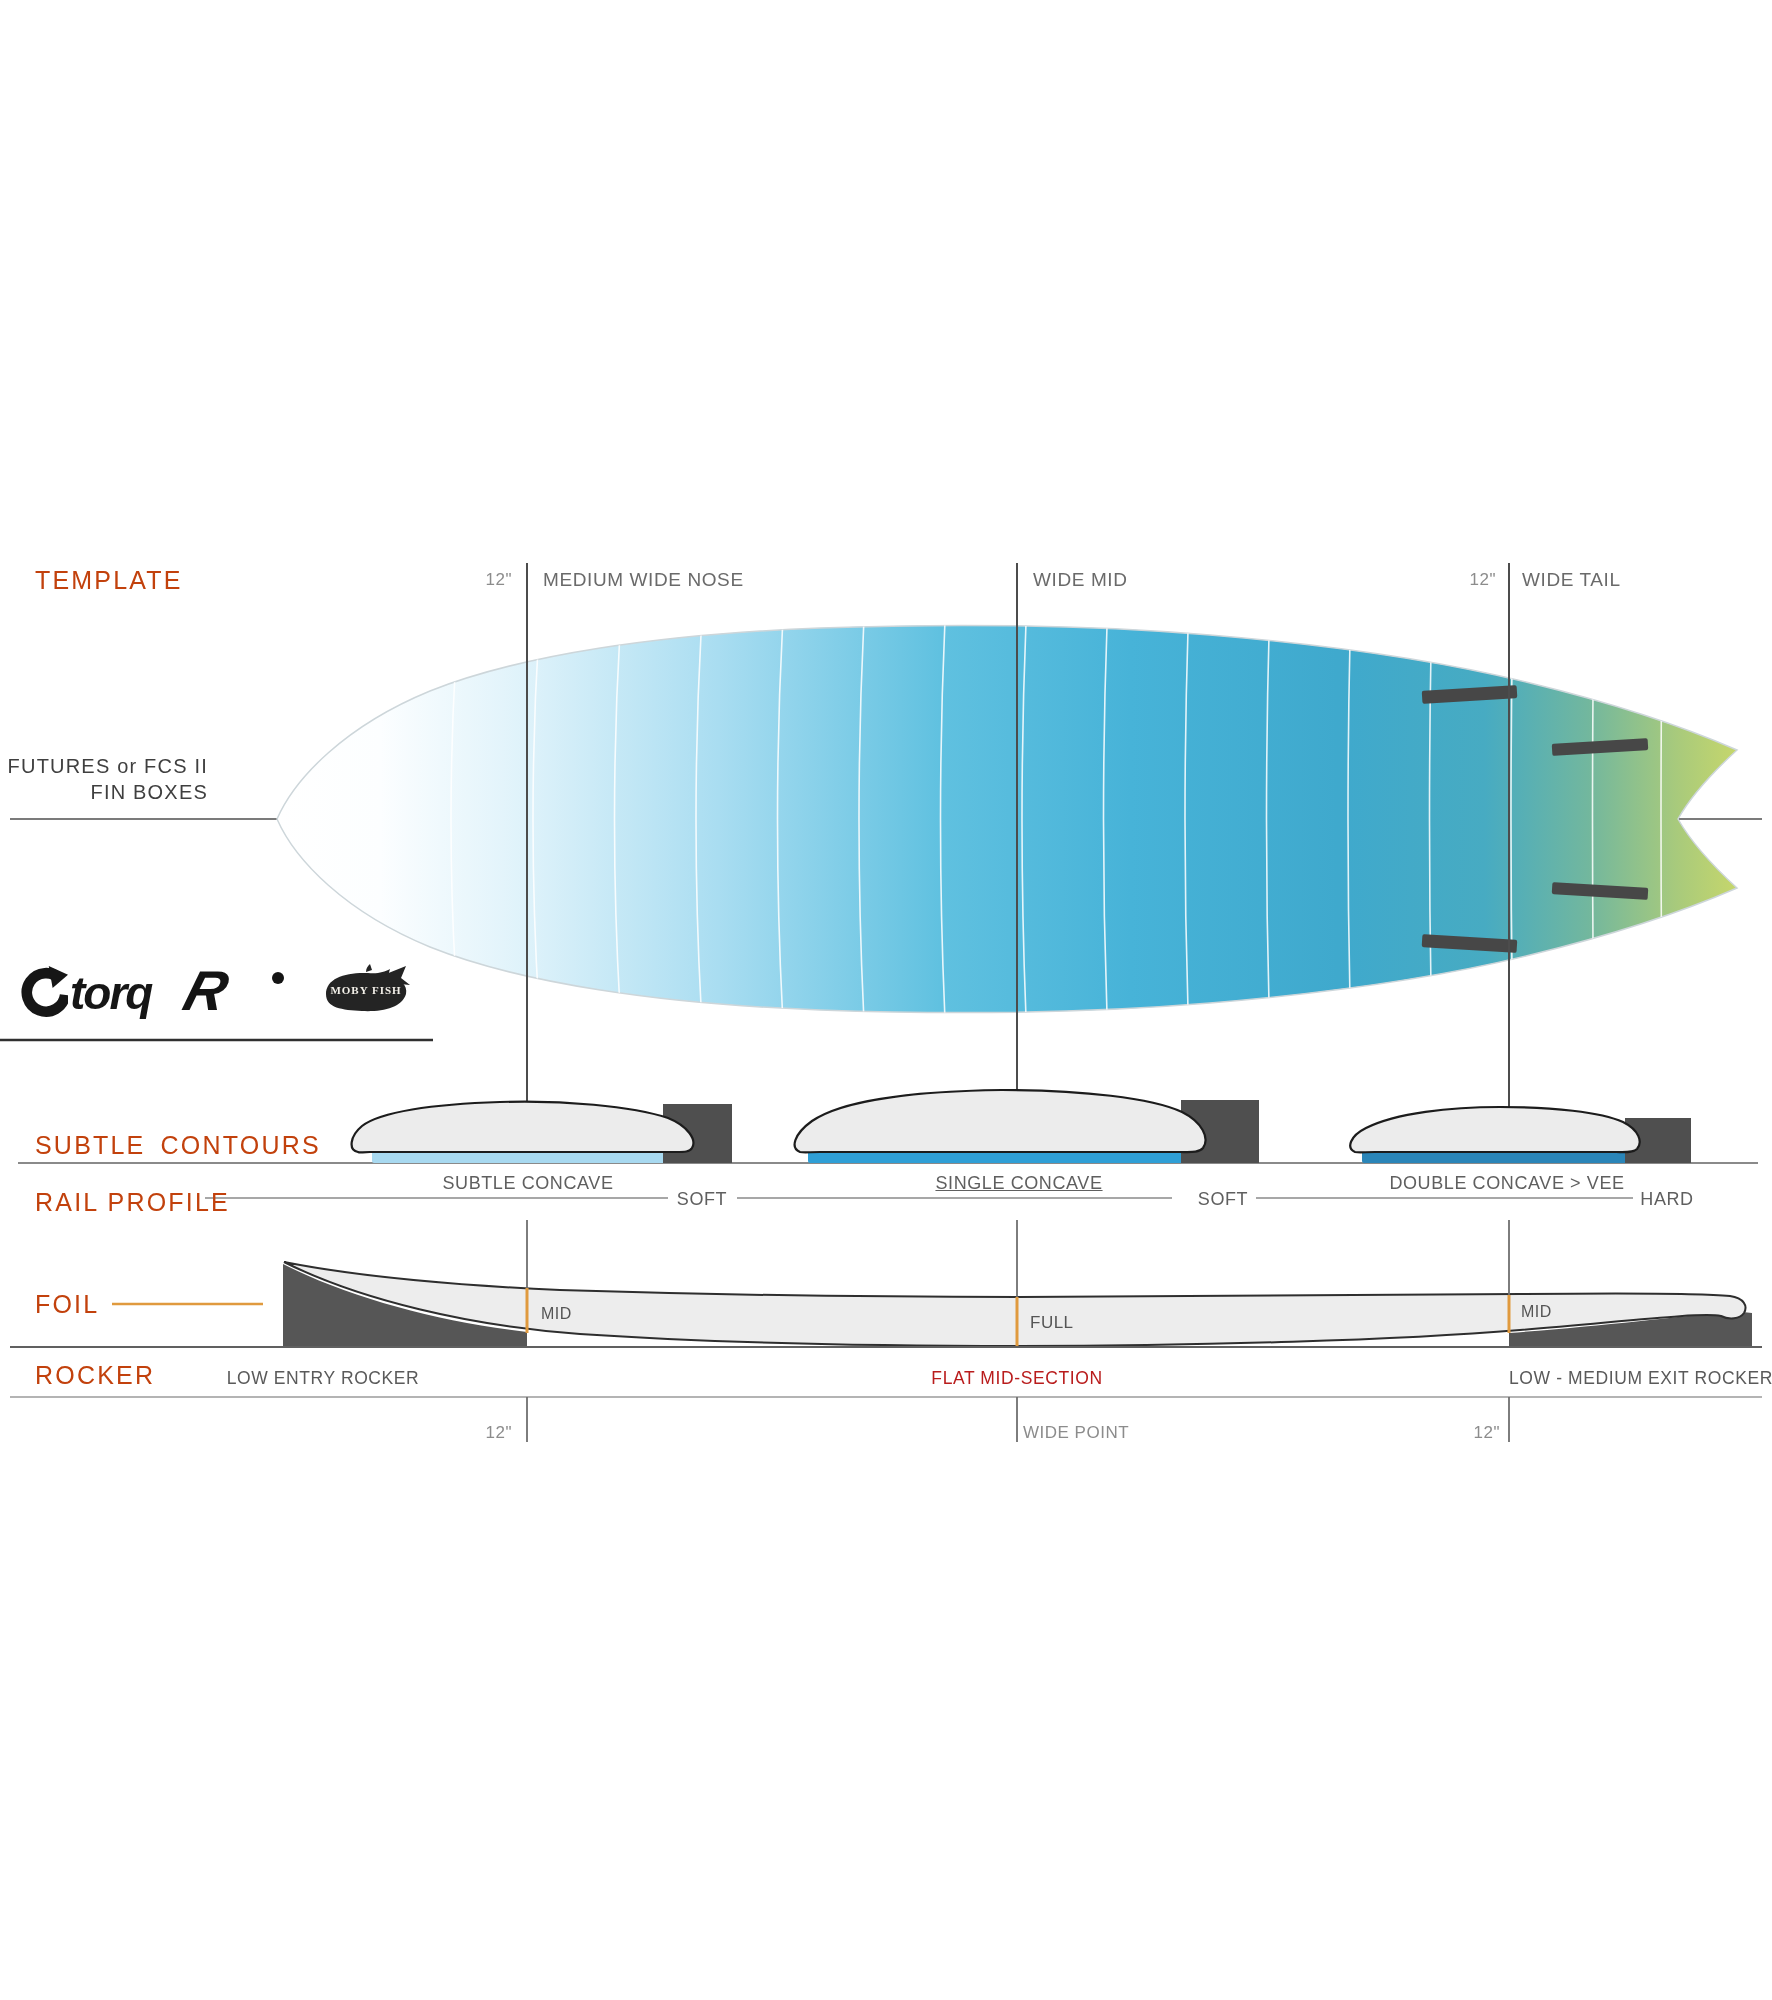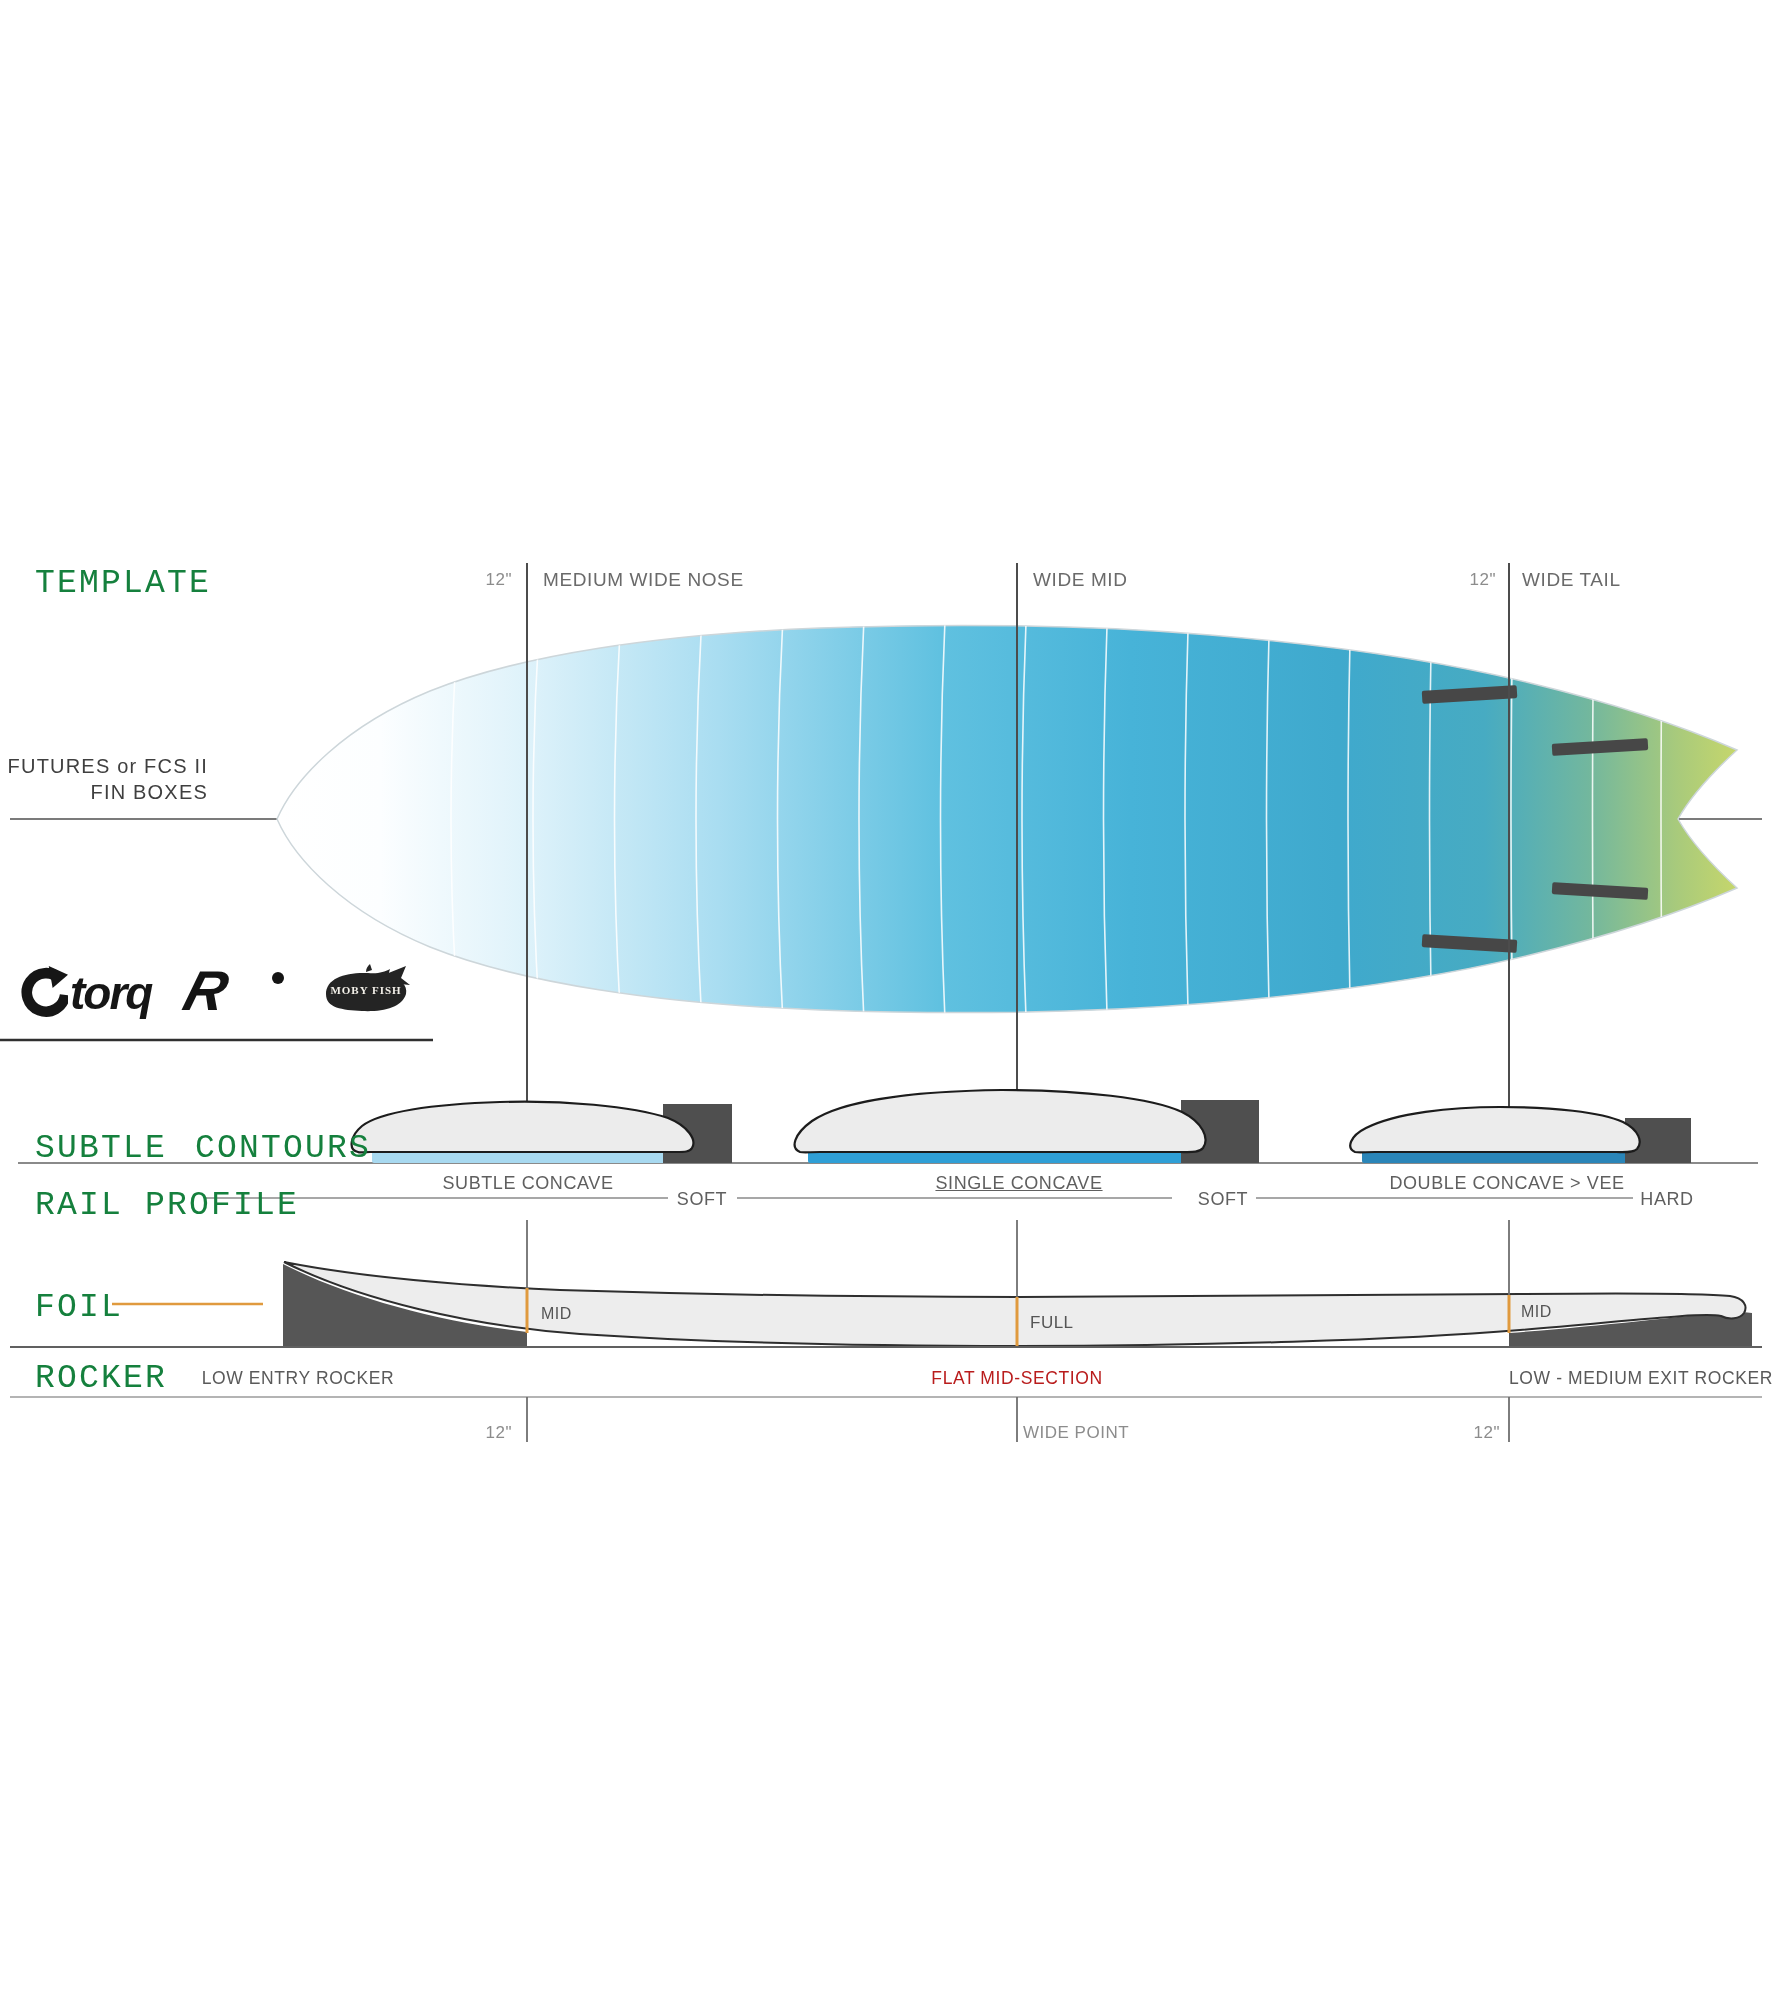--- a/index.html
+++ b/index.html
@@ -1,20 +1,20 @@
 <!DOCTYPE html>
 <html><head>
 <meta charset="utf-8">
 <style>
   html,body{margin:0;padding:0;background:#fff;}
   .canvas{position:relative;width:1772px;height:2000px;background:#fff;overflow:hidden;
           font-family:"Liberation Sans", sans-serif;}
   .layer{position:absolute;left:0;top:0;}
   .lbl{position:absolute;white-space:nowrap;color:#6a6a6a;font-size:19px;letter-spacing:.6px;line-height:1.05;}
-  .hdr{position:absolute;white-space:nowrap;color:#15803d;font-size:33px;letter-spacing:2.2px;line-height:1.05;font-family:Liberation Mono, monospace;}
+  .hdr{position:absolute;white-space:nowrap;color:#c2410c;font-size:25px;letter-spacing:2.2px;line-height:1.05;}
   .mark{position:absolute;white-space:nowrap;color:#8c8c8c;font-size:17px;letter-spacing:.5px;text-align:right;line-height:1.05;}
   .ctr{transform:translateX(-50%);}
   .fin-note{position:absolute;left:0;top:753px;width:208px;text-align:right;color:#3f3f3f;
             font-size:20px;line-height:26px;letter-spacing:1.2px;}
   .small-lbl{position:absolute;white-space:nowrap;color:#555;font-size:16px;letter-spacing:.5px;line-height:1;}
   .torq{position:absolute;left:18px;top:964px;display:flex;align-items:center;color:#161616;}
   .torq-text{font-size:46px;font-weight:900;font-style:italic;letter-spacing:-2px;margin-left:2px;}
   .rusty{position:absolute;left:186px;top:958px;color:#141414;}
   .rusty-r{display:inline-block;font-size:56px;font-weight:900;font-style:italic;transform:skewX(-16deg);}
   .rusty-dot{position:absolute;left:86px;top:14px;width:12px;height:12px;border-radius:50%;background:#141414;}
@@ -195,21 +195,21 @@
   <div class="lbl ctr" style="left:702px;top:1190px;font-size:18px;color:#5f5f5f;">SOFT</div>
   <div class="lbl ctr" style="left:1223px;top:1190px;font-size:18px;color:#5f5f5f;">SOFT</div>
   <div class="lbl ctr" style="left:1667px;top:1190px;font-size:18px;color:#5f5f5f;">HARD</div>
 
   <div class="hdr" style="left:35px;top:1291px;text-align:center;">FOIL</div>
   <div class="small-lbl" style="left:541px;top:1306px;">MID</div>
   <div class="small-lbl" style="left:1030px;top:1314px;font-size:17px;">FULL</div>
   <div class="small-lbl" style="left:1521px;top:1304px;">MID</div>
 
   <div class="hdr" style="left:35px;top:1362px;">ROCKER</div>
-  <div class="lbl ctr" style="left:298px;top:1369px;font-size:17.5px;color:#5a5a5a;">LOW ENTRY ROCKER</div>
+  <div class="lbl ctr" style="left:323px;top:1369px;font-size:17.5px;color:#5a5a5a;">LOW ENTRY ROCKER</div>
   <div class="lbl ctr" style="left:1017px;top:1369px;font-size:17.5px;color:#b91c1c;">FLAT MID-SECTION</div>
   <div class="lbl ctr" style="left:1641px;top:1369px;font-size:17.5px;color:#5a5a5a;">LOW - MEDIUM EXIT ROCKER</div>
 
   <div class="mark" style="left:420px;top:1424px;width:92px;">12"</div>
   <div class="mark" style="left:1023px;top:1424px;text-align:left;">WIDE POINT</div>
   <div class="mark" style="left:1408px;top:1424px;width:92px;">12"</div>
 
 </div>
 
 </body></html>

